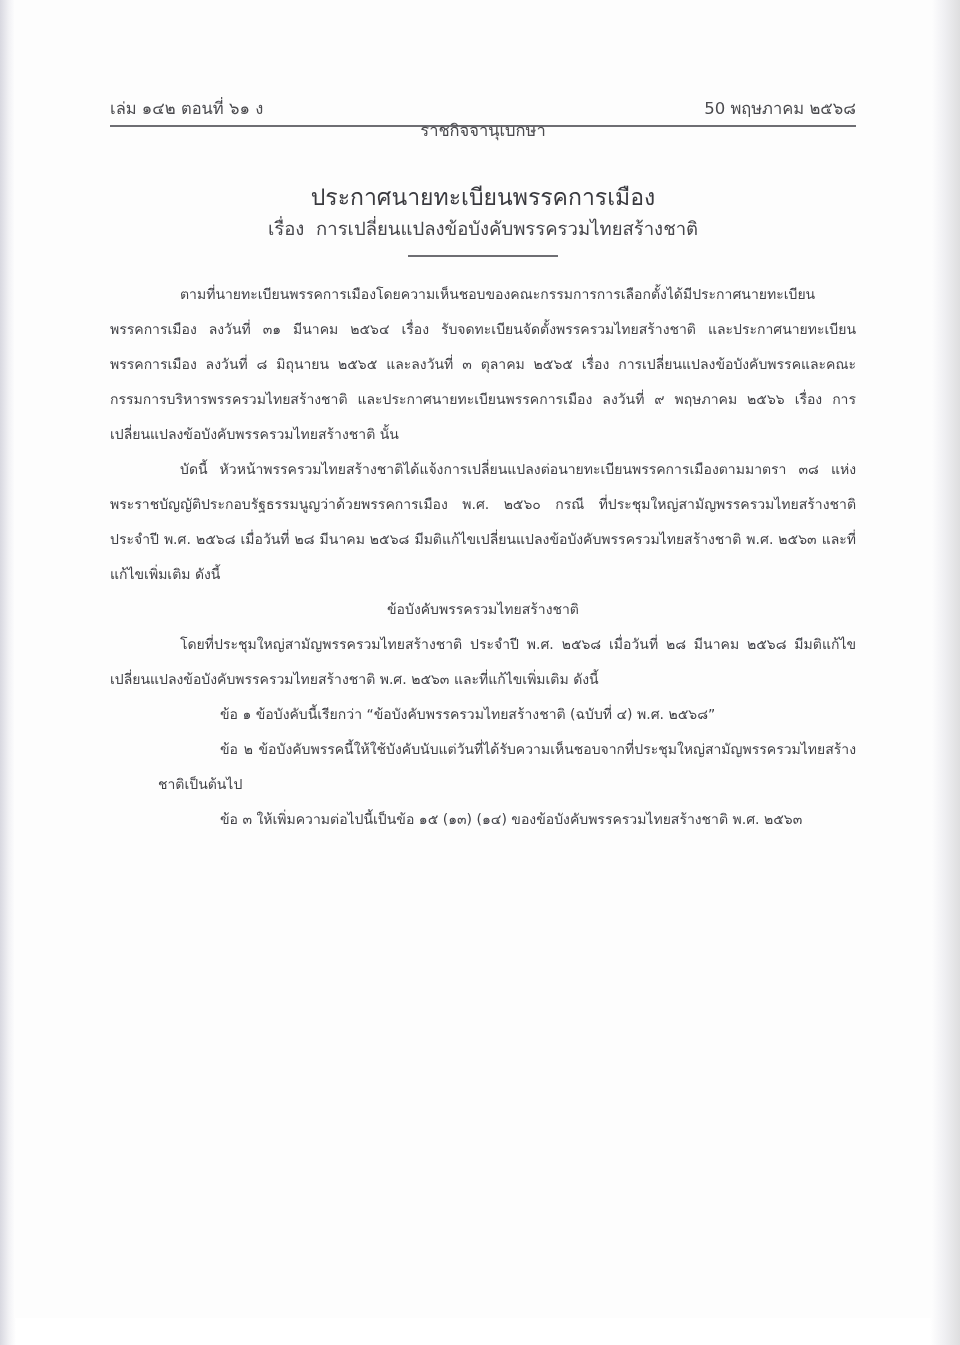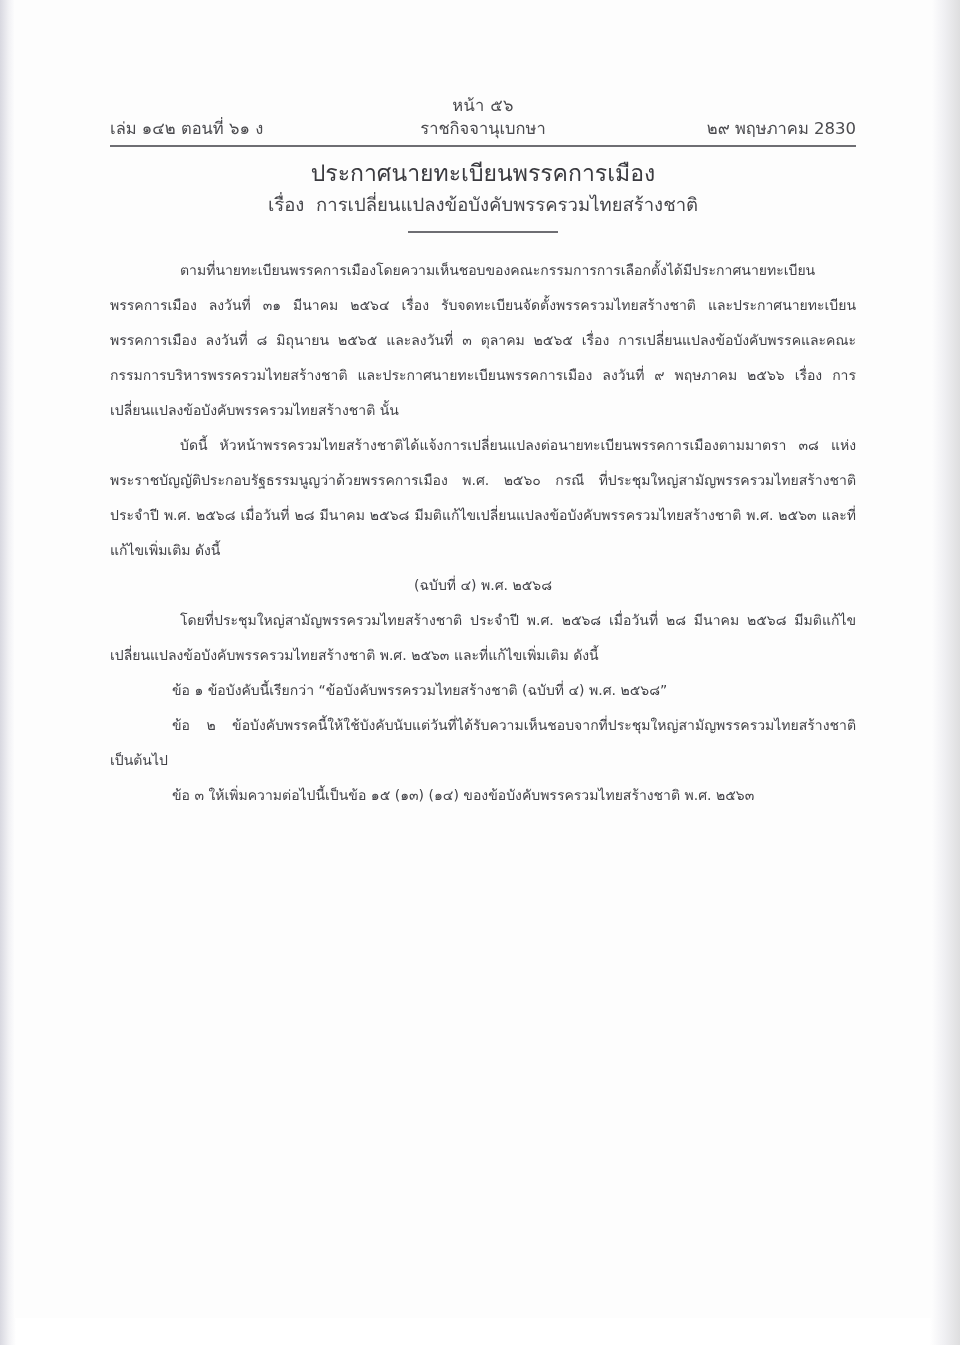--- a/index.html
+++ b/index.html
@@ -79,20 +79,21 @@
   }
   .mast-rule {
     margin-top: 5px;
     height: 2px;
     background: #6e6e73;
     width: 746px;
   }
 
   
   .title-block {
+    margin-top: 22px;
     text-align: center;
   }
   .doc-title {
     font-size: 23px;
     line-height: 31px;
     color: #3a3a3f;
     white-space: pre;
   }
   .doc-subtitle {
     font-size: 18.5px;
@@ -115,59 +116,58 @@
     line-height: 35px;
     color: #414146;
     text-align: justify;
     text-justify: inter-word;
   }
   .para {
     margin: 0;
     white-space: normal;
   }
   .para.indent-1 { text-indent: 70px; }
-  .para.indent-2 { text-indent: 62px; }
+  .para.indent-2 { text-indent: 62px; margin-left: 48px; }
   .para.indent-3 { text-indent: 128px; }
 
   .centered {
     text-align: center;
     text-indent: 0;
   }
 </style>
 </head>
 <body>
 
 <div class="page-shell">
   <div class="paper">
     <div class="content">
 
       <div class="masthead">
-        <div class="page-no">หน้า ๕๖</div>
         <div class="mast-row">
           <span class="mast-left">เล่ม ๑๔๒ ตอนที่ ๖๑ ง</span>
           <span class="mast-center">ราชกิจจานุเบกษา</span>
-          <span class="mast-right">๒๙ พฤษภาคม 2830</span>
+          <span class="mast-right">50 พฤษภาคม ๒๕๖๘</span>
         </div>
         <div class="mast-rule"></div>
       </div>
 
       <div class="title-block">
         <div class="doc-title">ประกาศนายทะเบียนพรรคการเมือง</div>
         <div class="doc-subtitle">เรื่อง  การเปลี่ยนแปลงข้อบังคับพรรครวมไทยสร้างชาติ</div>
         <div class="title-rule"></div>
       </div>
 
       <div class="body-text">
 
         <p class="para indent-1">ตามที่นายทะเบียนพรรคการเมืองโดยความเห็นชอบของคณะกรรมการการเลือกตั้งได้มีประกาศนายทะเบียนพรรคการเมือง ลงวันที่ ๓๑ มีนาคม ๒๕๖๔ เรื่อง รับจดทะเบียนจัดตั้งพรรครวมไทยสร้างชาติ และประกาศนายทะเบียนพรรคการเมือง ลงวันที่ ๘ มิถุนายน ๒๕๖๕ และลงวันที่ ๓ ตุลาคม ๒๕๖๕ เรื่อง การเปลี่ยนแปลงข้อบังคับพรรคและคณะกรรมการบริหารพรรครวมไทยสร้างชาติ และประกาศนายทะเบียนพรรคการเมือง ลงวันที่ ๙ พฤษภาคม ๒๕๖๖ เรื่อง การเปลี่ยนแปลงข้อบังคับพรรครวมไทยสร้างชาติ นั้น</p>
 
         <p class="para indent-1">บัดนี้ หัวหน้าพรรครวมไทยสร้างชาติได้แจ้งการเปลี่ยนแปลงต่อนายทะเบียนพรรคการเมืองตามมาตรา ๓๘ แห่งพระราชบัญญัติประกอบรัฐธรรมนูญว่าด้วยพรรคการเมือง พ.ศ. ๒๕๖๐ กรณี ที่ประชุมใหญ่สามัญพรรครวมไทยสร้างชาติ ประจำปี พ.ศ. ๒๕๖๘ เมื่อวันที่ ๒๘ มีนาคม ๒๕๖๘ มีมติแก้ไขเปลี่ยนแปลงข้อบังคับพรรครวมไทยสร้างชาติ พ.ศ. ๒๕๖๓ และที่แก้ไขเพิ่มเติม ดังนี้</p>
 
+        <p class="para centered">ข้อบังคับพรรครวมไทยสร้างชาติ</p>
 
-        <p class="para centered">(ฉบับที่ ๔) พ.ศ. ๒๕๖๘</p>
 
         <p class="para indent-1">โดยที่ประชุมใหญ่สามัญพรรครวมไทยสร้างชาติ ประจำปี พ.ศ. ๒๕๖๘ เมื่อวันที่ ๒๘ มีนาคม ๒๕๖๘ มีมติแก้ไขเปลี่ยนแปลงข้อบังคับพรรครวมไทยสร้างชาติ พ.ศ. ๒๕๖๓ และที่แก้ไขเพิ่มเติม ดังนี้</p>
 
         <p class="para indent-2">ข้อ ๑ ข้อบังคับนี้เรียกว่า “ข้อบังคับพรรครวมไทยสร้างชาติ (ฉบับที่ ๔) พ.ศ. ๒๕๖๘”</p>
 
         <p class="para indent-2">ข้อ ๒ ข้อบังคับพรรคนี้ให้ใช้บังคับนับแต่วันที่ได้รับความเห็นชอบจากที่ประชุมใหญ่สามัญพรรครวมไทยสร้างชาติเป็นต้นไป</p>
 
         <p class="para indent-2">ข้อ ๓ ให้เพิ่มความต่อไปนี้เป็นข้อ ๑๕ (๑๓) (๑๔) ของข้อบังคับพรรครวมไทยสร้างชาติ พ.ศ. ๒๕๖๓</p>
 
 

